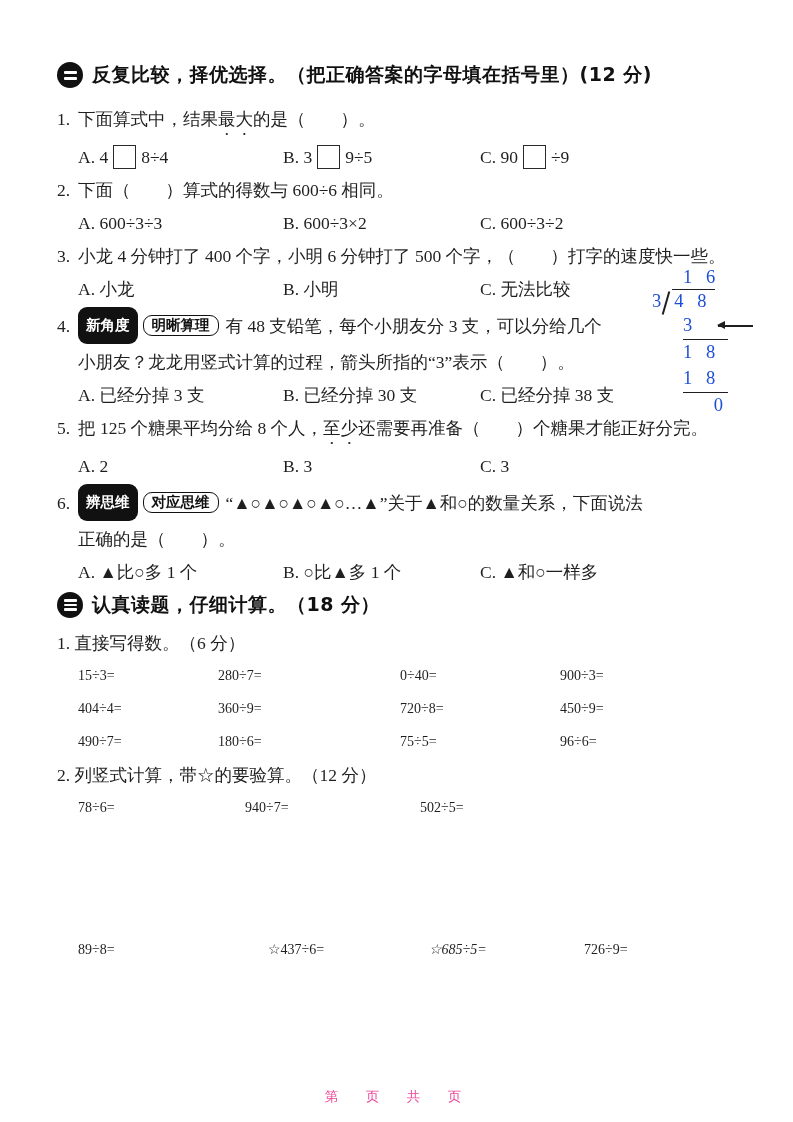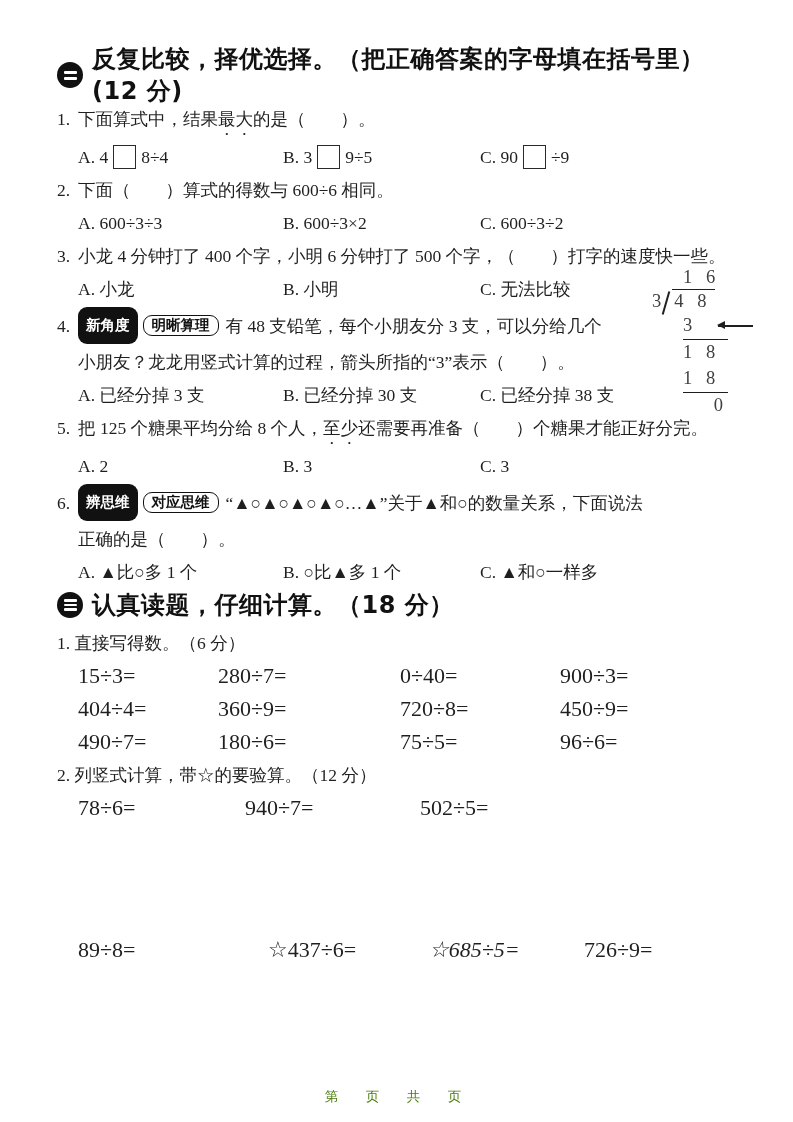--- a/index.html
+++ b/index.html
@@ -3,21 +3,21 @@
 <meta charset="utf-8">
 <style>
   * { box-sizing: border-box; margin: 0; padding: 0; }
   html,body { background:#ffffff; }
   body { width:793px; height:1122px; font-family:"Liberation Serif","DejaVu Serif",serif; color:#1f1f1f; }
   .page { position:relative; width:793px; height:1122px; background:#ffffff; padding:60px 48px 0 57px; overflow:hidden; }
 
   
   .sec-header { display:flex; align-items:center; height:30px; margin-bottom:14px;
     font-family:"DejaVu Sans","Liberation Sans",sans-serif; font-weight:bold; }
-  .sec-title { font-size:24px; letter-spacing:0.5px; color:#111; }
+  .sec-title { font-size:19px; letter-spacing:0.5px; color:#111; }
   .sec-icon { width:26px; height:26px; border-radius:50%; background:#111; display:inline-flex;
     flex-direction:column; justify-content:center; align-items:center; gap:3px; margin-right:9px; flex:0 0 auto; }
   .sec-icon .bar { width:13px; height:3px; background:#fff; border-radius:1px; }
   .sec-icon.three { gap:2px; }
   .sec-icon.three .bar { height:2.6px; }
 
   
   .q-line { font-size:17.5px; line-height:30px; margin-bottom:3px; white-space:nowrap; }
   .q-cont { padding-left:21px; }
   .qnum { display:inline-block; width:21px; }
@@ -36,53 +36,53 @@
   
   .badge-dark { display:inline-block; background:#111; color:#fff; border-radius:9px;
     font-family:"DejaVu Sans","Liberation Sans",sans-serif; font-weight:bold; font-size:14.5px;
     line-height:21px; padding:8px 8px; margin-right:5px; vertical-align:2px; }
   .badge-outline { display:inline-block; background:#fff; color:#111; border:1.5px solid #111; border-radius:9px;
     font-family:"DejaVu Sans","Liberation Sans",sans-serif; font-weight:bold; font-size:14.5px;
     line-height:19px; padding:0 8px; margin-right:7px; vertical-align:2px; }
 
   
   .calc-label { font-size:17.5px; line-height:30px; margin-bottom:3px; }
-  .calc-row { display:flex; padding-left:21px; font-size:22px; line-height:30px; margin-bottom:3px; }
+  .calc-row { display:flex; padding-left:21px; font-size:14px; line-height:30px; margin-bottom:3px; }
   .calc-row.direct .c1 { width:140px; flex:0 0 auto; }
   .calc-row.direct .c2 { width:182px; flex:0 0 auto; }
   .calc-row.direct .c3 { width:160px; flex:0 0 auto; }
   .calc-row.direct .c4 { flex:1; }
   .calc-row.vert1 .c1 { width:167px; flex:0 0 auto; }
   .calc-row.vert1 .c2 { width:175px; flex:0 0 auto; }
   .calc-row.vert1 .c3 { width:165px; flex:0 0 auto; }
   .calc-row.vert1 .c4 { flex:1; }
   .calc-row.vert2 { margin-top:112px; }
   .calc-row.vert2 .c1 { width:190px; flex:0 0 auto; }
   .calc-row.vert2 .c2 { width:161px; flex:0 0 auto; }
   .calc-row.vert2 .c3 { width:155px; flex:0 0 auto;font-style:italic; }
   .calc-row.vert2 .c4 { flex:1; }
 
   
-  .longdiv { position:absolute; left:652px; top:266px; width:130px; font-size:18.5px; line-height:23px; color:#404040; }
+  .longdiv { position:absolute; left:652px; top:266px; width:130px; font-size:18.5px; line-height:23px; color:#1d4ed8; }
   .ld-quot { padding-left:31px; word-spacing:9px; }
   .ld-main { display:flex; align-items:flex-end; }
   .ld-slash { width:2px; height:24px; background:#1f1f1f; transform:rotate(16deg); margin:0 5px -2px 4px; flex:0 0 auto; }
   .ld-dividend { border-top:1.7px solid #1f1f1f; padding:0 9px 0 2px; word-spacing:9px; }
   .ld-body { margin-left:31px; width:45px; }
   .ld-row { word-spacing:9px; padding:1px 0 2px; }
   .ld-sub1 { position:relative; border-bottom:1.7px solid #1f1f1f; }
   .ld-arrow { position:absolute; left:35px; top:12px; width:35px; height:1.8px; background:#1f1f1f; }
   .ld-arrow::before { content:""; position:absolute; left:-1px; top:-4px;
     border-top:4.5px solid transparent; border-bottom:4.5px solid transparent; border-right:8px solid #1f1f1f; }
   .ld-sub2 { border-bottom:1.7px solid #1f1f1f; }
   .ld-rem { text-align:right; padding-right:5px; }
 
   
   .footer { position:absolute; left:0; right:0; bottom:16px; text-align:center;
-    font-family:"DejaVu Sans","Liberation Sans",sans-serif; font-size:13.5px; letter-spacing:7px; color:#4d7c0f; }
+    font-family:"DejaVu Sans","Liberation Sans",sans-serif; font-size:13.5px; letter-spacing:7px; color:#ec4899; }
 </style>
 </head>
 <body>
 
 <div class="page">
 
   <div class="sec-header">
     <span class="sec-icon">
         <span class="bar"></span>
         <span class="bar"></span>

